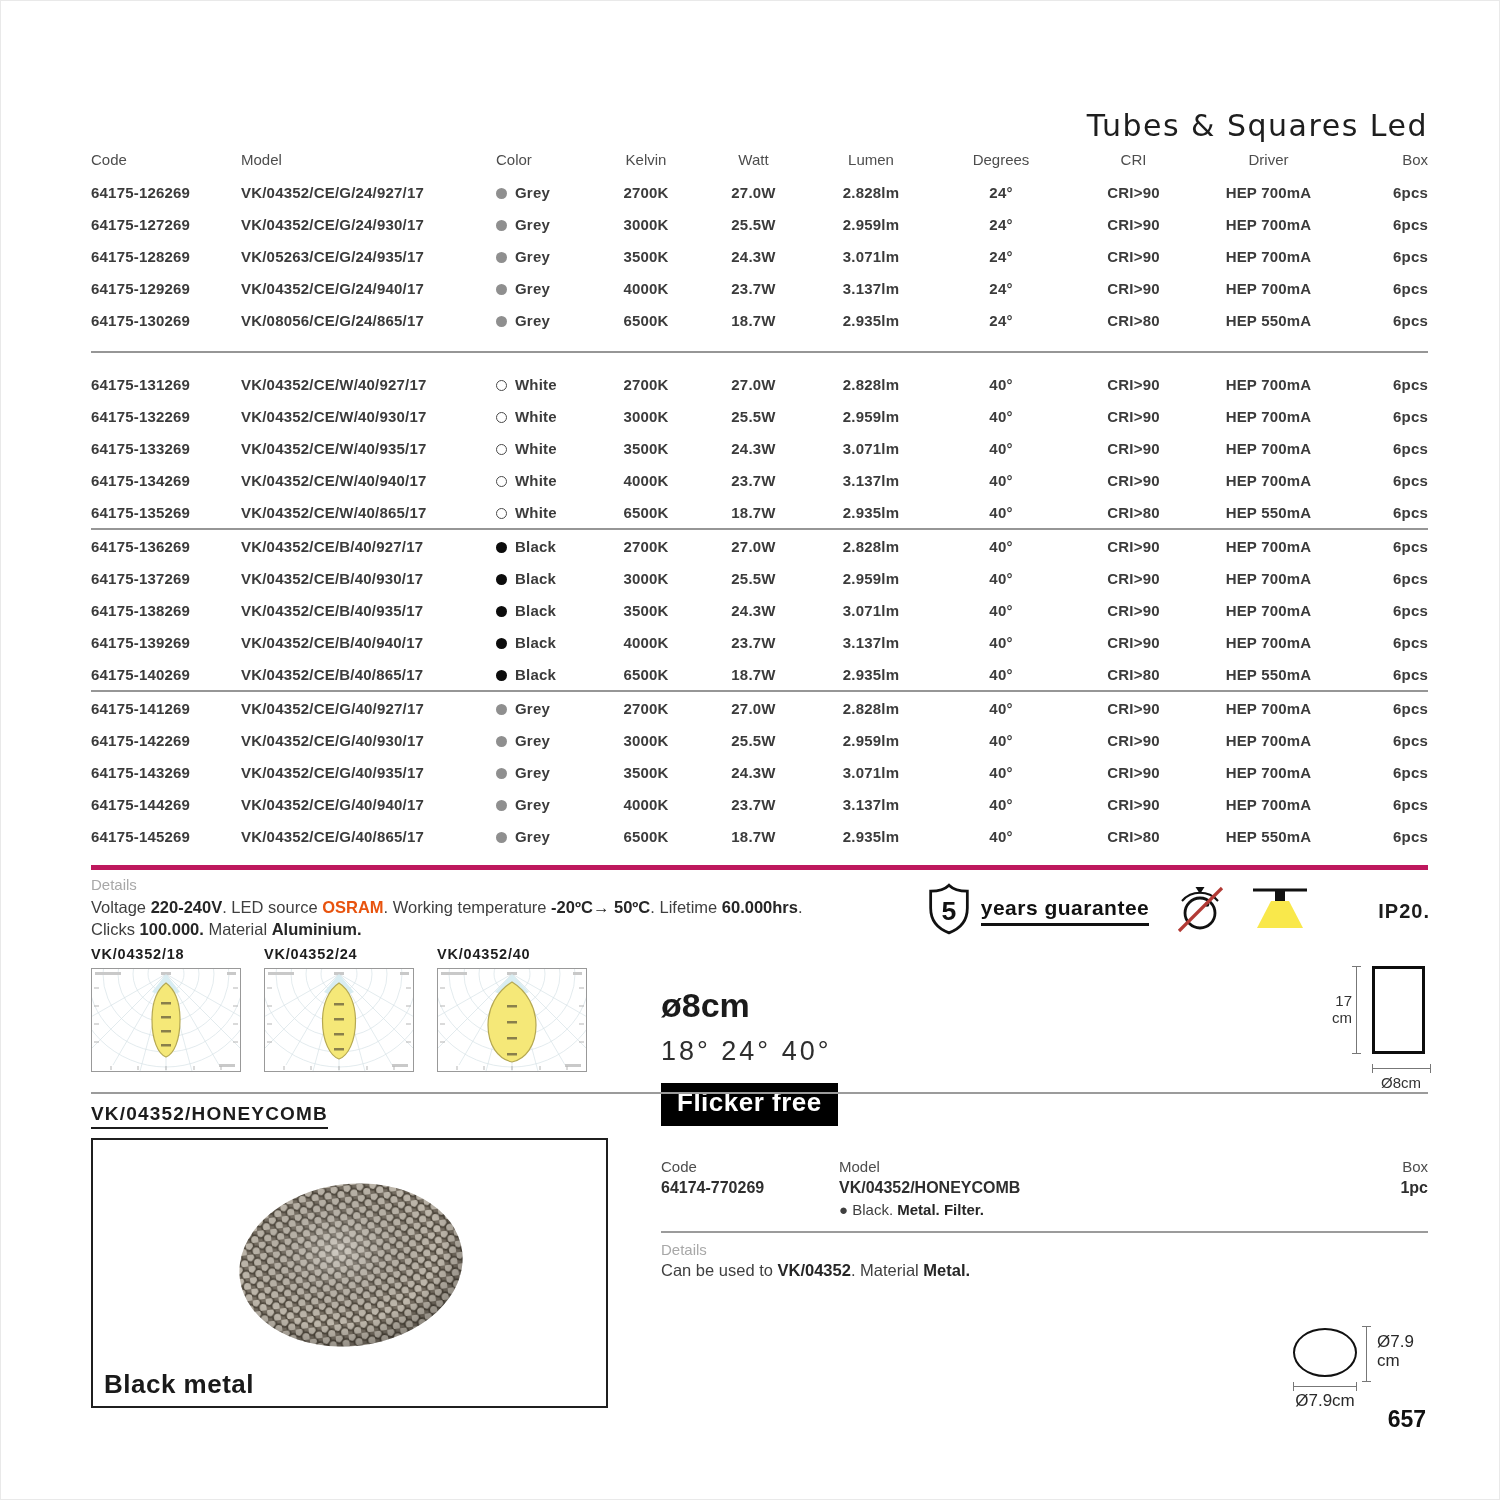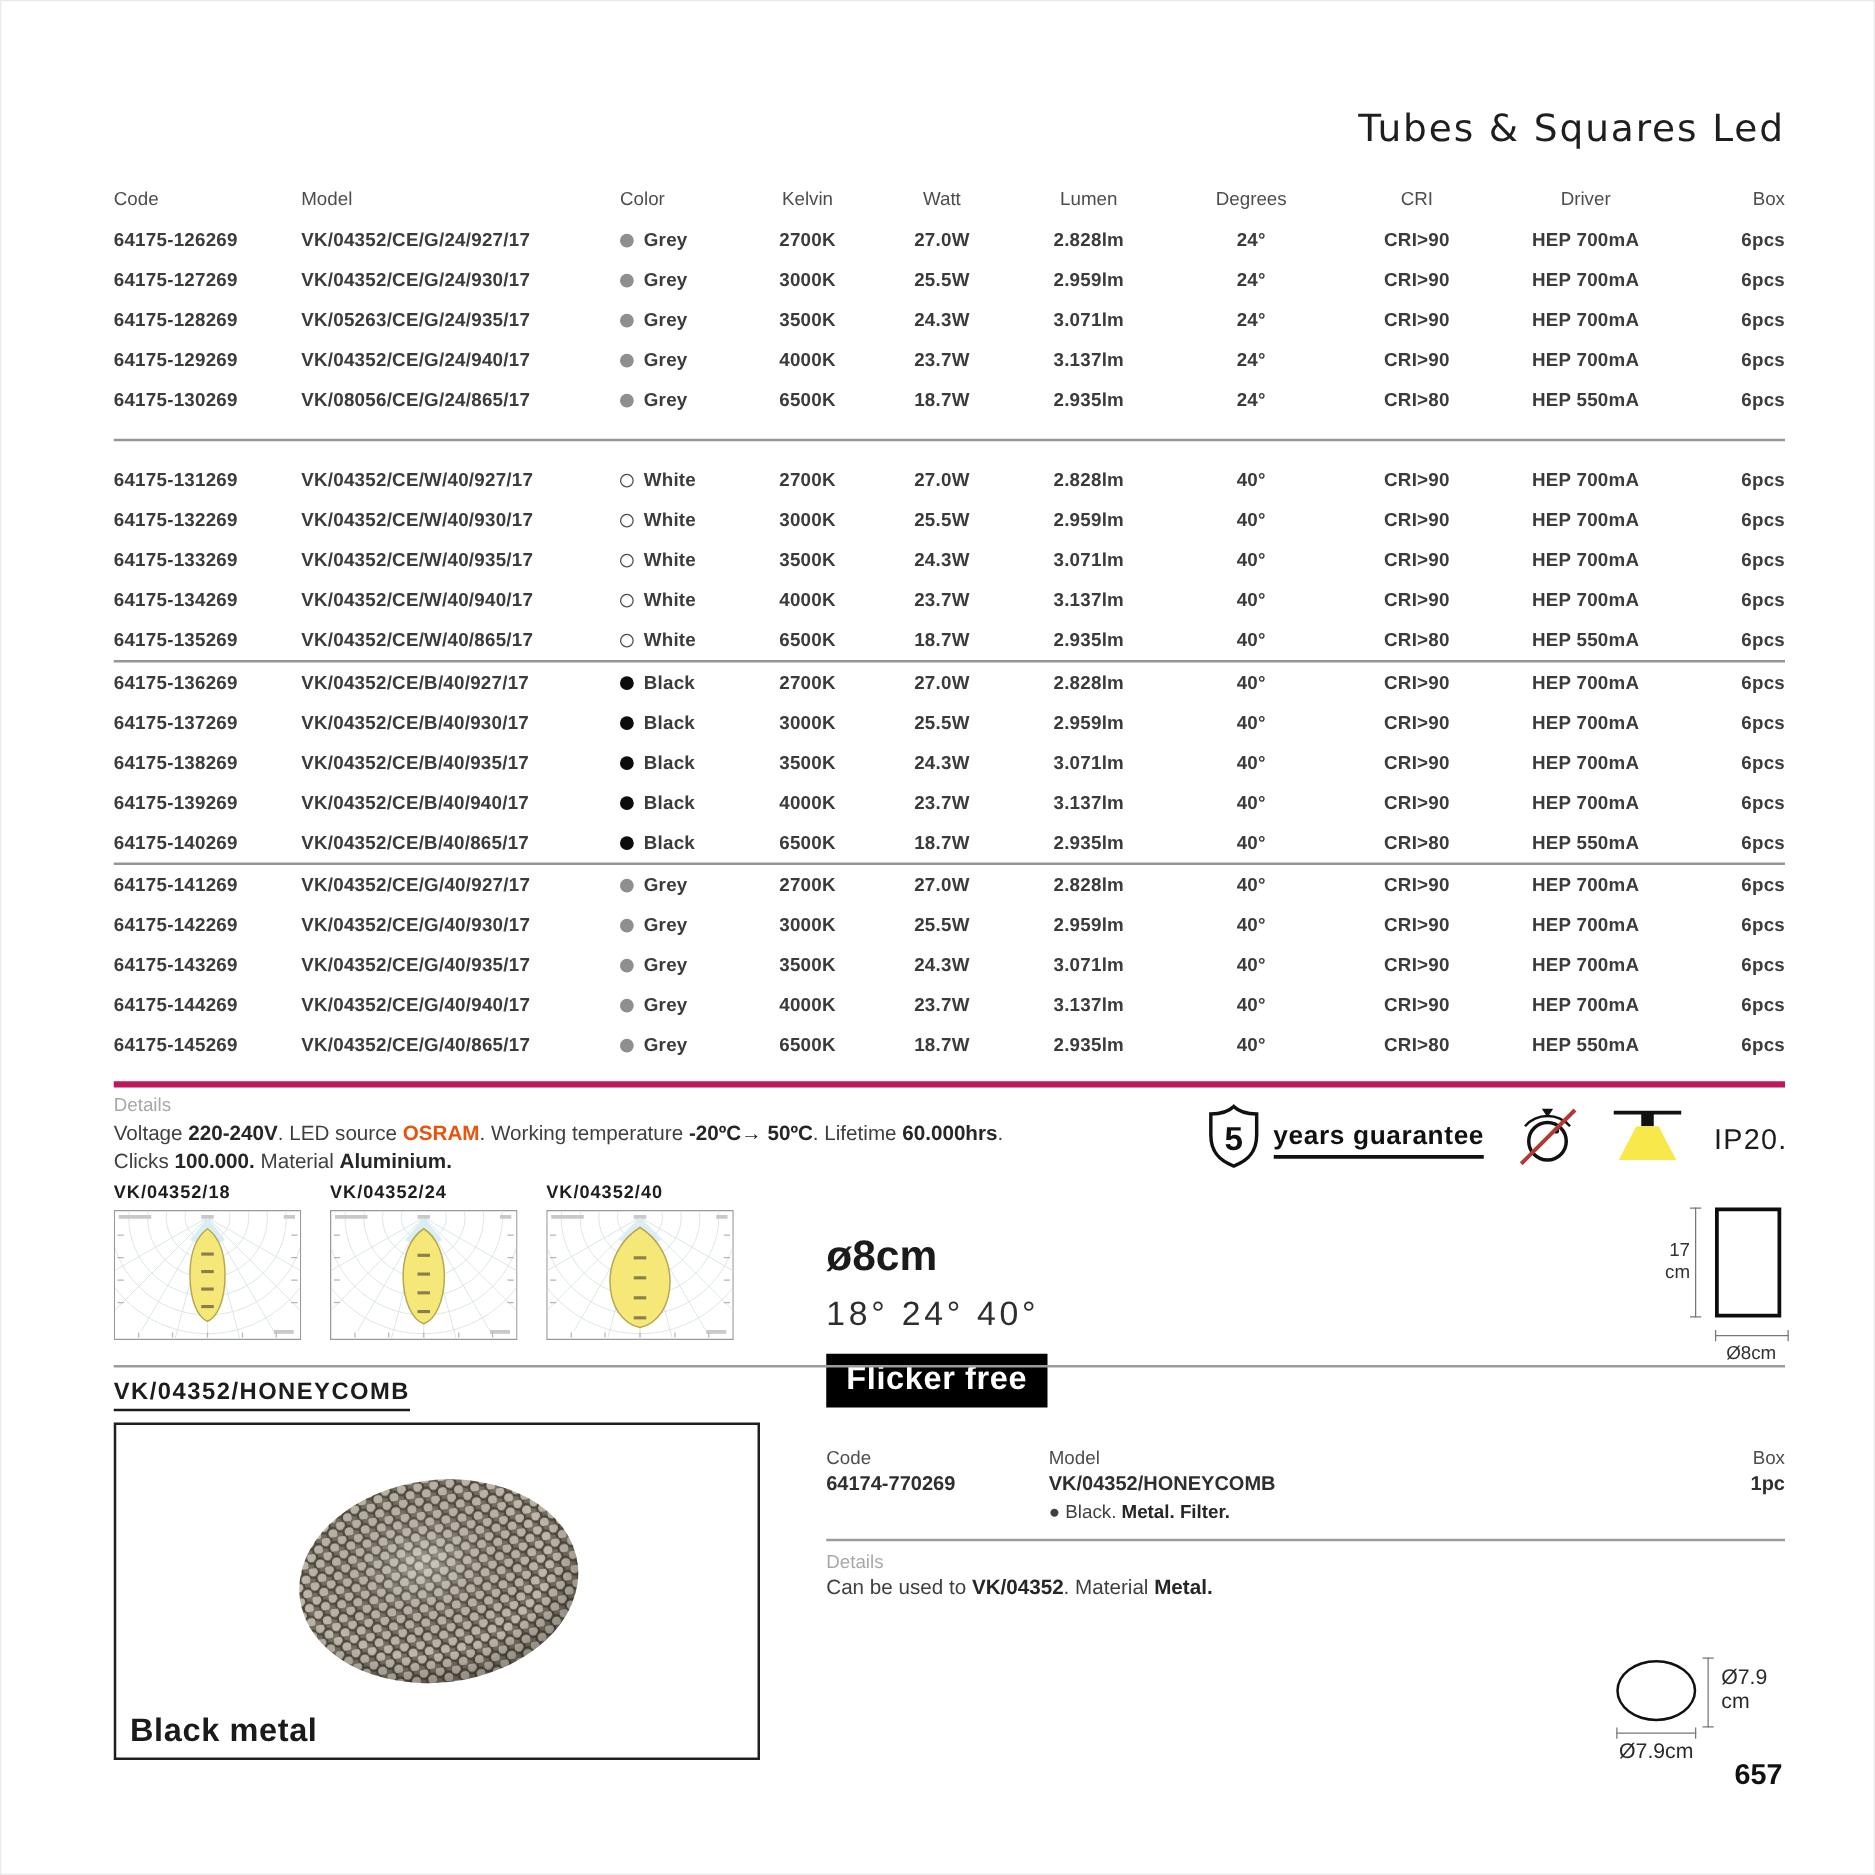--- a/index.html
+++ b/index.html
@@ -1,20 +1,20 @@
 <!DOCTYPE html>
 <html><head>
 <meta charset="utf-8">
 <style>
   * { margin:0; padding:0; box-sizing:border-box; }
   html,body { background:#fff; }
   body { width:1500px; height:1500px; position:relative; font-family:"Liberation Sans", sans-serif; color:#333; }
   .page { position:absolute; inset:0; background:#fff; outline:1px solid #e9e9e9; outline-offset:-1px; }
 
-  .title { position:absolute; top:86px; right:72px; font-size:30px; letter-spacing:1.5px; color:#1e1e1e; font-weight:400; font-family:"DejaVu Sans", sans-serif; }
+  .title { position:absolute; top:108px; right:72px; font-size:30px; letter-spacing:1.5px; color:#1e1e1e; font-weight:400; font-family:"DejaVu Sans", sans-serif; }
 
   
   .ptable { position:absolute; left:91px; top:142px; width:1337px; }
   .grid10 { display:grid; grid-template-columns:150px 255px 95px 110px 105px 130px 130px 135px 135px 92px; align-items:center; }
   .thead { height:34px; }
   .th { font-size:15px; font-weight:400; color:#4d4d4d; }
   .trow { height:32px; }
   .td { font-size:15px; font-weight:700; color:#3b3b3b; letter-spacing:0.2px; white-space:nowrap; }
   .a-l { text-align:left; } .a-c { text-align:center; } .a-r { text-align:right; }
   .tgroup { border-top:2px solid #969696; }
@@ -29,21 +29,21 @@
   
   .details { position:absolute; left:91px; top:876px; width:800px; }
   .dlabel { font-size:15px; color:#a8a8a8; margin-bottom:3px; }
   .dline { font-size:16.5px; color:#3f3f3f; line-height:22px; }
   .dline .b { font-weight:700; color:#262626; }
 
   
   .badges { position:absolute; right:70px; top:882px; display:flex; align-items:center; gap:24px; }
   .guarantee { display:flex; align-items:center; gap:10px; }
   .gtext { font-size:21px; font-weight:700; color:#111; border-bottom:3px solid #111; padding-bottom:3px; letter-spacing:0.5px; }
-  .ip { font-size:23px; font-weight:400; color:#1c1c1c; letter-spacing:1px; }
+  .ip { font-size:20px; font-weight:700; color:#1c1c1c; letter-spacing:1px;margin-left:45px; }
 
   
   .diagrams { position:absolute; left:91px; top:946px; display:flex; gap:23px; }
   .diagram { width:150px; }
   .dglabel { font-size:14.5px; font-weight:700; letter-spacing:0.8px; color:#1d1d1d; margin-bottom:6px; white-space:nowrap; }
 
   
   .specs { position:absolute; left:661px; top:986px; }
   .spec-d { font-size:34px; font-weight:700; color:#1b1b1b; }
   .spec-a { font-size:27px; color:#2e2e2e; letter-spacing:3px; margin-top:11px; }

